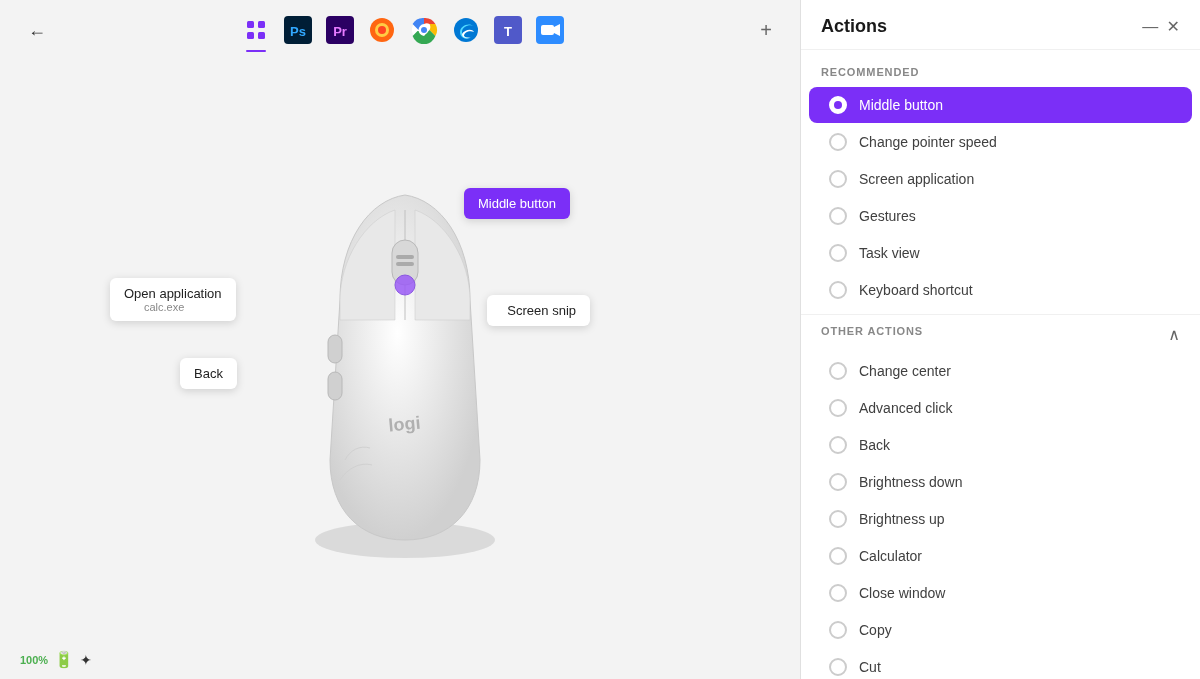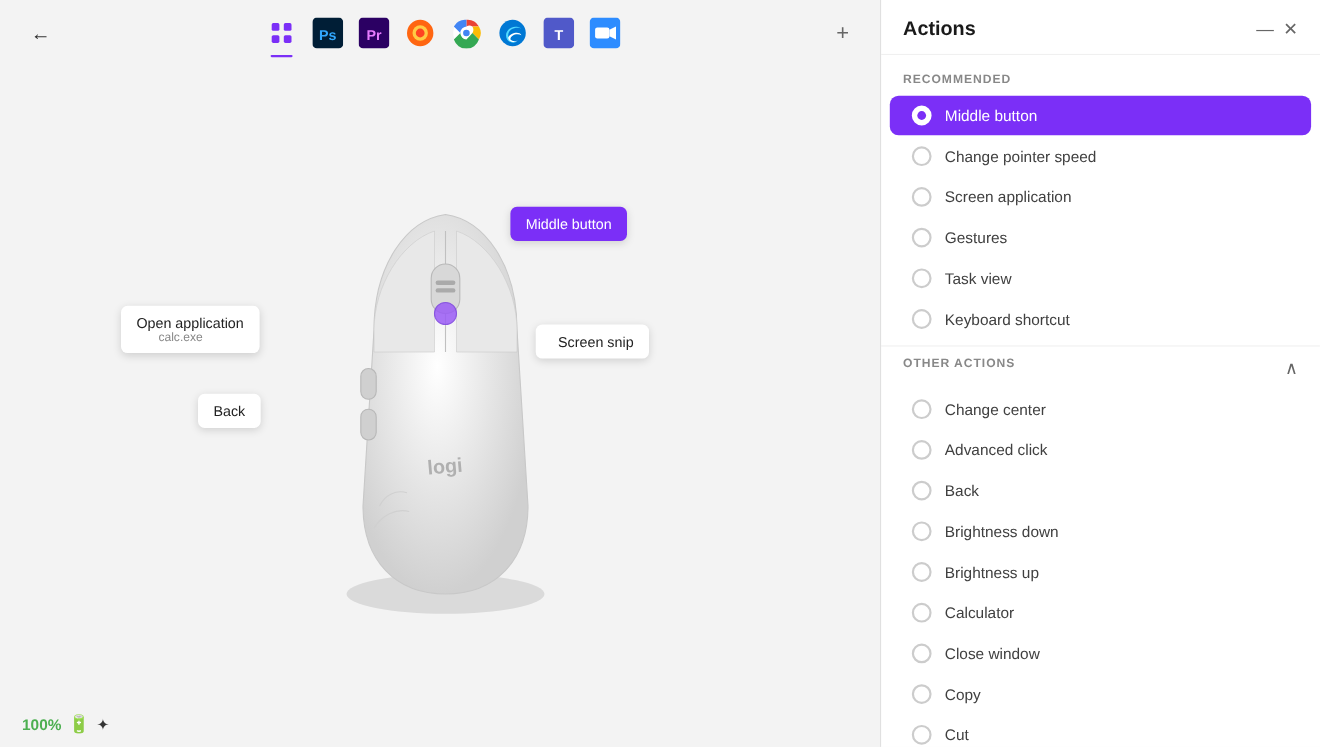--- a/index.html
+++ b/index.html
@@ -150,21 +150,21 @@
 
     
     .status-bar {
       padding: 10px 20px;
       display: flex;
       align-items: center;
       gap: 6px;
     }
 
     .battery-text {
-      font-size: 14px;
+      font-size: 11px;
       font-weight: 600;
       color: #4caf50;
     }
 
     .battery-icon {
       font-size: 16px;
     }
 
     .bluetooth-icon {
       font-size: 14px;

